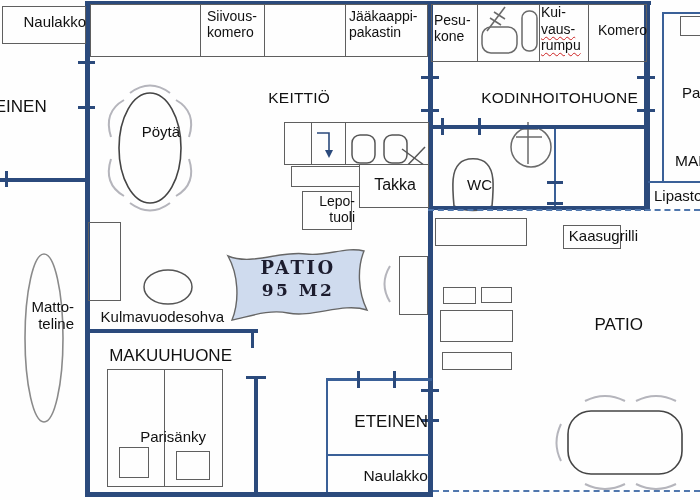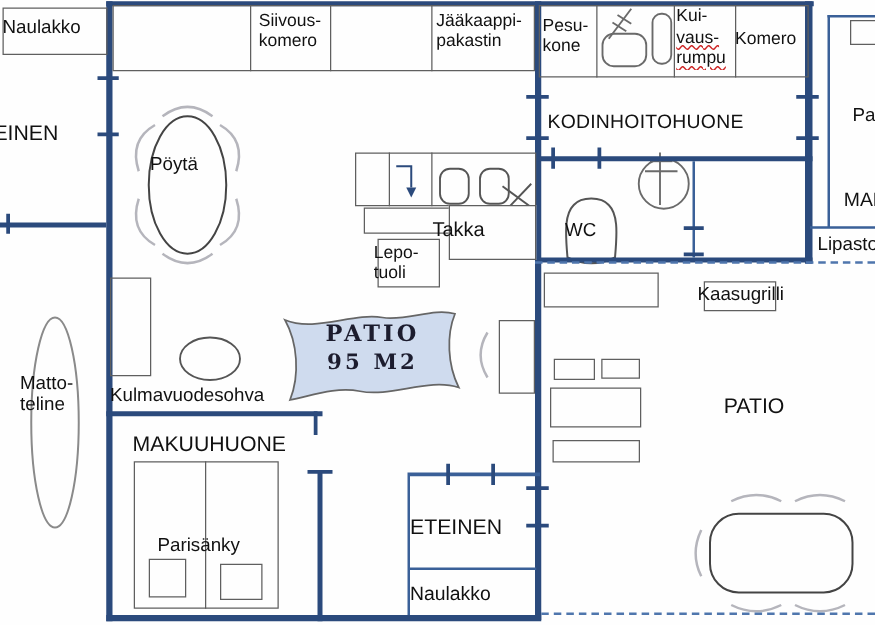--- a/index.html
+++ b/index.html
@@ -8,21 +8,21 @@
   .stage *{box-sizing:border-box;}
   svg.layer{position:absolute;left:0;top:0;z-index:1;}
   .wall{position:absolute;background:#2b4a7c;z-index:2;}
   .wallm{position:absolute;background:#3a6098;z-index:2;}
   .tick{position:absolute;background:#2b4a7c;z-index:3;}
   .box{position:absolute;border:1.5px solid #5f5f5f;background:transparent;z-index:2;}
   .boxw{position:absolute;border:1.5px solid #5f5f5f;background:#fefefe;z-index:2;}
   .vdiv{position:absolute;background:#5f5f5f;width:1px;z-index:2;}
   .dash{position:absolute;border-top:2px dashed #4f76ad;z-index:2;}
   .lbl{position:absolute;z-index:4;font-size:14px;line-height:1.12;white-space:nowrap;}
-  .lbl.c{text-align:left;white-space:normal;}
+  .lbl.c{text-align:right;white-space:normal;}
   .room{font-size:15.5px;letter-spacing:.2px;}
   .big{font-size:17px;}
   .sq{text-decoration:underline wavy #cc2222;text-decoration-thickness:1px;text-underline-offset:2px;}
   .bannertxt{font-family:"DejaVu Serif",serif;font-weight:bold;letter-spacing:2.5px;
              color:#1c1c2e;text-align:center;}
   .ln{display:block;}
 </style>
 </head>
 <body>
 
@@ -179,20 +179,21 @@
     <span class="ln">Pesu-</span>
       <span class="ln">kone</span>
   </div>
   <div class="lbl" style="left:541px;top:4px;line-height:1.18">
     <span class="ln">Kui-</span>
       <span class="ln sq">vaus-</span>
       <span class="ln sq">rumpu</span>
   </div>
   <div class="lbl c" style="left:588px;top:23px;width:59px"><span>Komero</span></div>
 
+  <div class="lbl c room" style="left:240px;top:89px;width:90px"><span>KEITTIÖ</span></div>
   <div class="lbl c room" style="left:438px;top:89px;width:200px"><span>KODINHOITOHUONE</span></div>
   <div class="lbl c" style="left:120px;top:124px;width:60px;font-size:15px"><span>Pöytä</span></div>
   <div class="lbl c" style="left:346px;top:176px;width:70px;font-size:16px"><span>Takka</span></div>
   <div class="lbl c" style="left:299px;top:194px;width:56px">
     <span class="ln">Lepo-</span>
       <span class="ln">tuoli</span>
   </div>
   <div class="lbl c" style="left:452px;top:177px;width:40px;font-size:15px"><span>WC</span></div>
   <div class="lbl big" style="left:-27px;top:97px"><span>ETEINEN</span></div>
 

